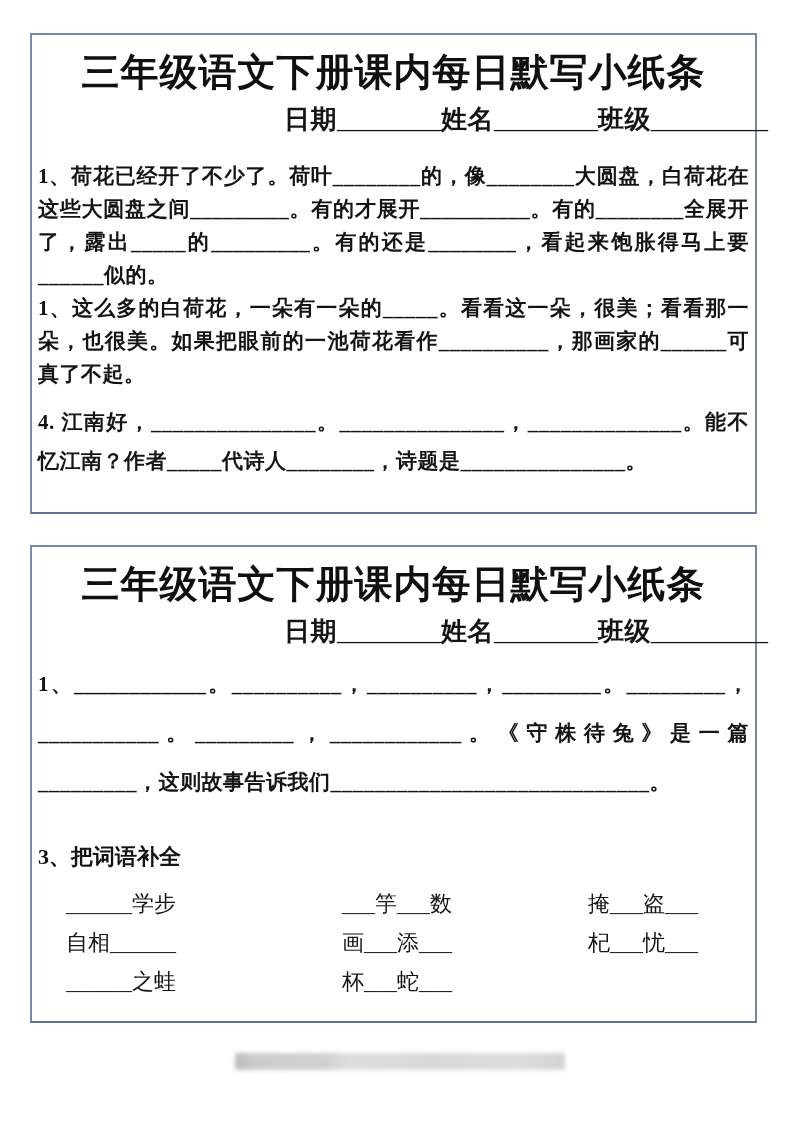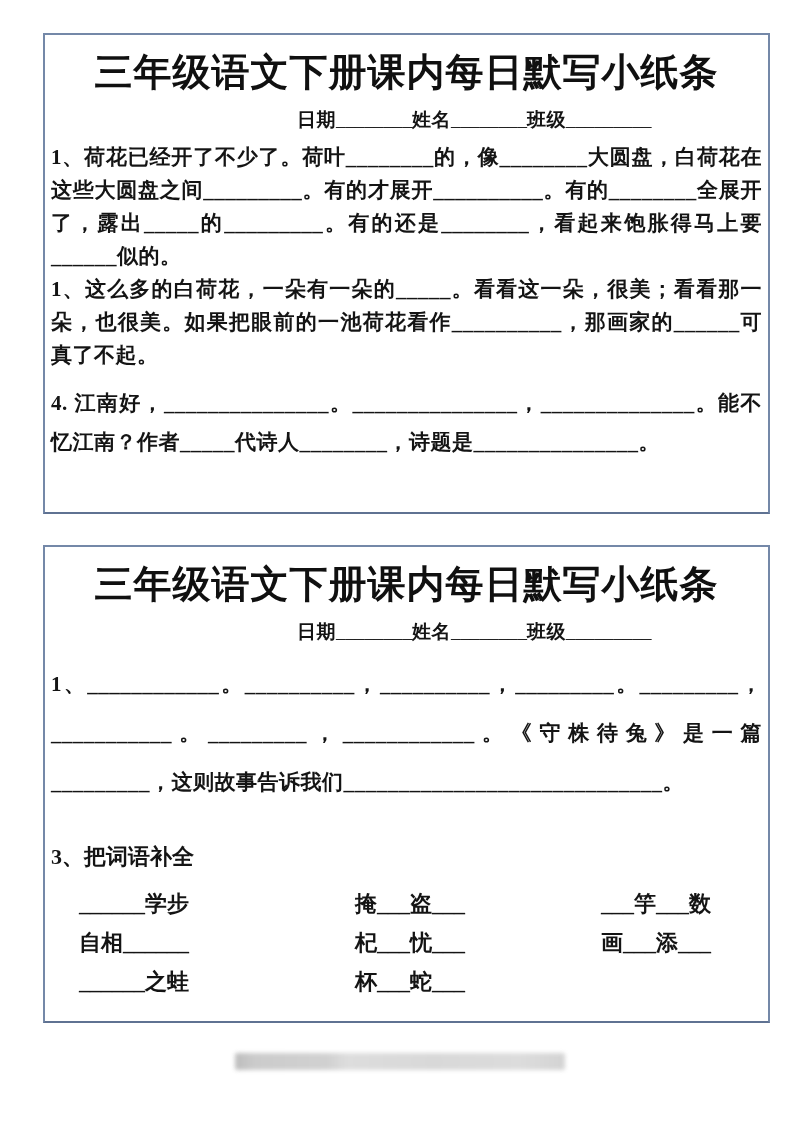--- a/index.html
+++ b/index.html
@@ -11,21 +11,21 @@
     -webkit-font-smoothing: antialiased;
   }
   .page {
     position: relative;
     width: 793px; height: 1122px;
     overflow: hidden;
     background: #ffffff;
   }
   .slip {
     position: absolute;
-    left: 43px;
+    left: 30px;
     width: 727px;
     border: 2px solid #7488a8;
     border-bottom-color: #5f7292;
     background: #ffffff;
     box-sizing: border-box;
     padding: 0 6px;
   }
   .slip-1 { top: 33px; height: 481px; }
   .slip-2 { top: 545px; height: 478px; }
 
@@ -34,30 +34,30 @@
     text-align: center;
     font-size: 38px;
     font-weight: bold;
     letter-spacing: 1px;
     line-height: 48px;
     white-space: nowrap;
     color: #101010;
   }
   .header-line {
     margin: 8px 0 0 246px;
-    font-size: 19px;
+    font-size: 26px;
     font-weight: bold;
     line-height: 32px;
     white-space: nowrap;
     letter-spacing: 0.5px;
   }
   .header-line .blank { letter-spacing: 0; font-weight: normal; }
 
   .body-text {
-    margin-top: 5px;
+    margin-top: 24px;
     font-size: 21px;
     font-weight: bold;
     line-height: 33px;
     text-align: justify;
     text-justify: inter-ideograph;
     letter-spacing: 0.5px;
   }
   .para { margin: 0; }
   .para-last {
     margin-top: 12px;
@@ -73,21 +73,21 @@
     font-size: 22px;
     font-weight: bold;
     line-height: 28px;
   }
   .word-grid {
     display: grid;
     grid-template-columns: 276px 246px 1fr;
     row-gap: 13px;
     margin: 20px 0 0 28px;
     font-size: 22px;
-    font-weight: bold;
+    font-weight: normal;
     line-height: 26px;
   }
   .word-grid .cell { white-space: nowrap; }
 
   .watermark {
     position: absolute;
     left: 235px; top: 1053px;
     width: 330px; height: 17px;
     background: linear-gradient(90deg,
       #b6b6b6 0%, #c6c6c6 6%, #cccccc 28%, #dadada 34%,
@@ -118,25 +118,25 @@
     <h1 class="slip-title">三年级语文下册课内每日默写小纸条</h1>
     <div class="header-line">
       <span>日期</span><span class="blank">________</span><span>姓名</span><span class="blank">________</span><span>班级</span><span class="blank">_________</span>
     </div>
     <div class="body-text">
       <p class="para">1、____________。__________，__________，_________。_________，___________。_________，____________。《守株待兔》是一篇_________，这则故事告诉我们_____________________________。</p>
     </div>
     <p class="exercise-label">3、把词语补全</p>
     <div class="word-grid">
       <span class="cell">______学步</span>
+      <span class="cell">___竽___数</span>
       <span class="cell">掩___盗___</span>
-      <span class="cell">___竽___数</span>
       <span class="cell">自相______</span>
+      <span class="cell">画___添___</span>
       <span class="cell">杞___忧___</span>
-      <span class="cell">画___添___</span>
       <span class="cell">______之蛙</span>
       <span class="cell">杯___蛇___</span>
     </div>
   </div>
 
   <div class="watermark"></div>
 
 </div>
 
 </body></html>

